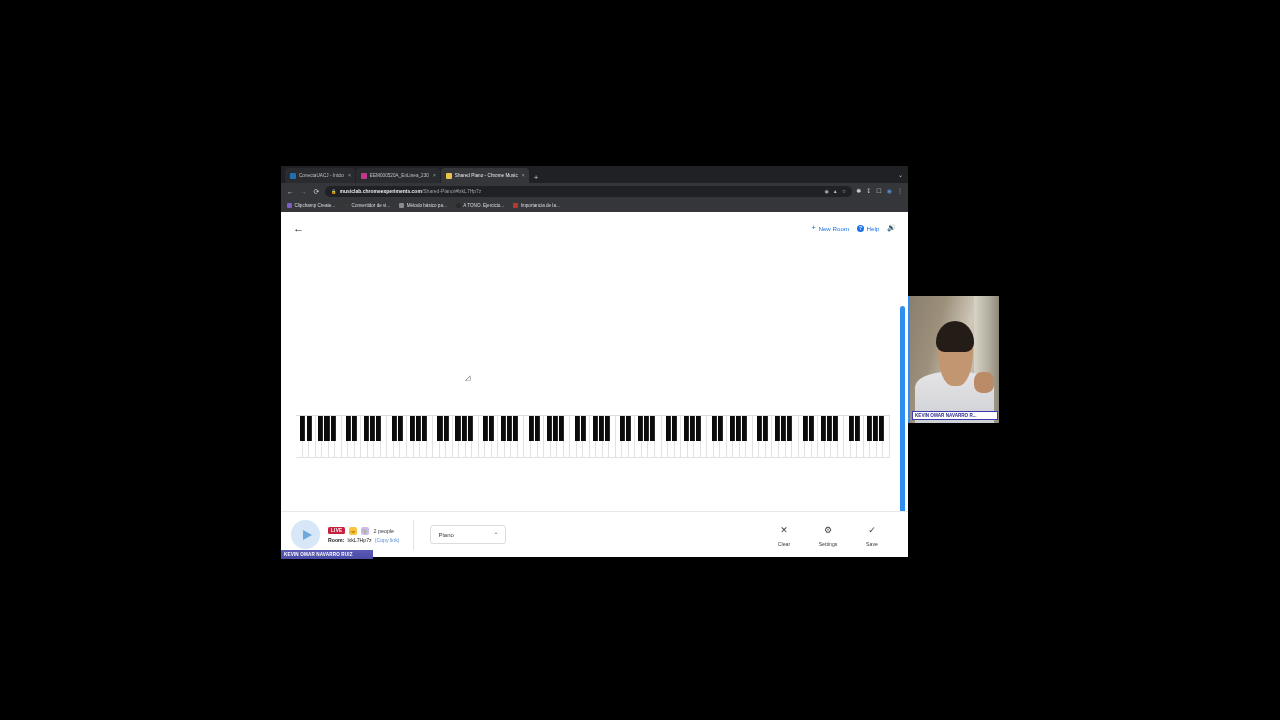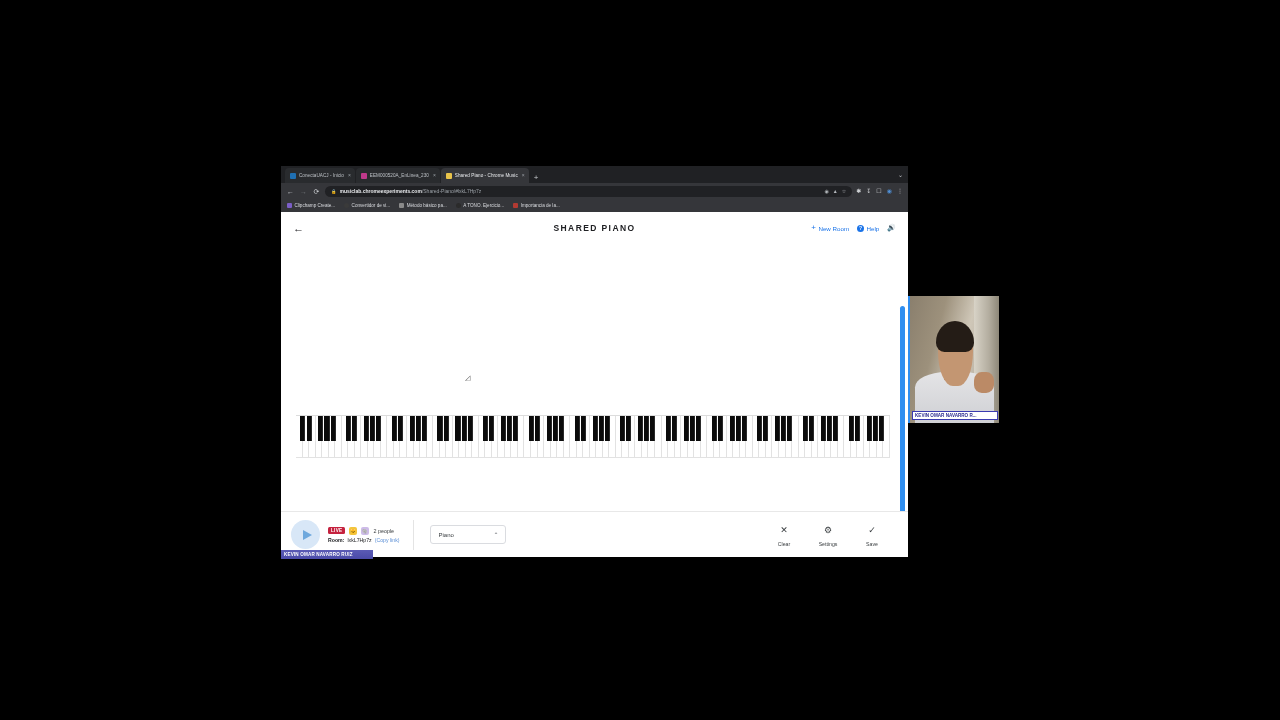--- a/index.html
+++ b/index.html
@@ -479,21 +479,20 @@
     <div class="bookmark">
       <span class="bm-favicon" style="background:#b23a32"></span>
       <span class="bm-label">Importancia de la...</span>
     </div>
   </div>
 
   <div id="page">
 
     <div id="app-header">
       <span id="back-arrow">←</span>
-      <div id="app-title">SHARED PIANO</div>
       <div id="header-actions">
         <div class="hdr-btn">
           <span id="plus-icon">+</span>
           <span>New Room</span>
         </div>
         <div class="hdr-btn">
           <span id="help-icon">?</span>
           <span>Help</span>
         </div>
         <span id="volume-icon">🔊</span>

